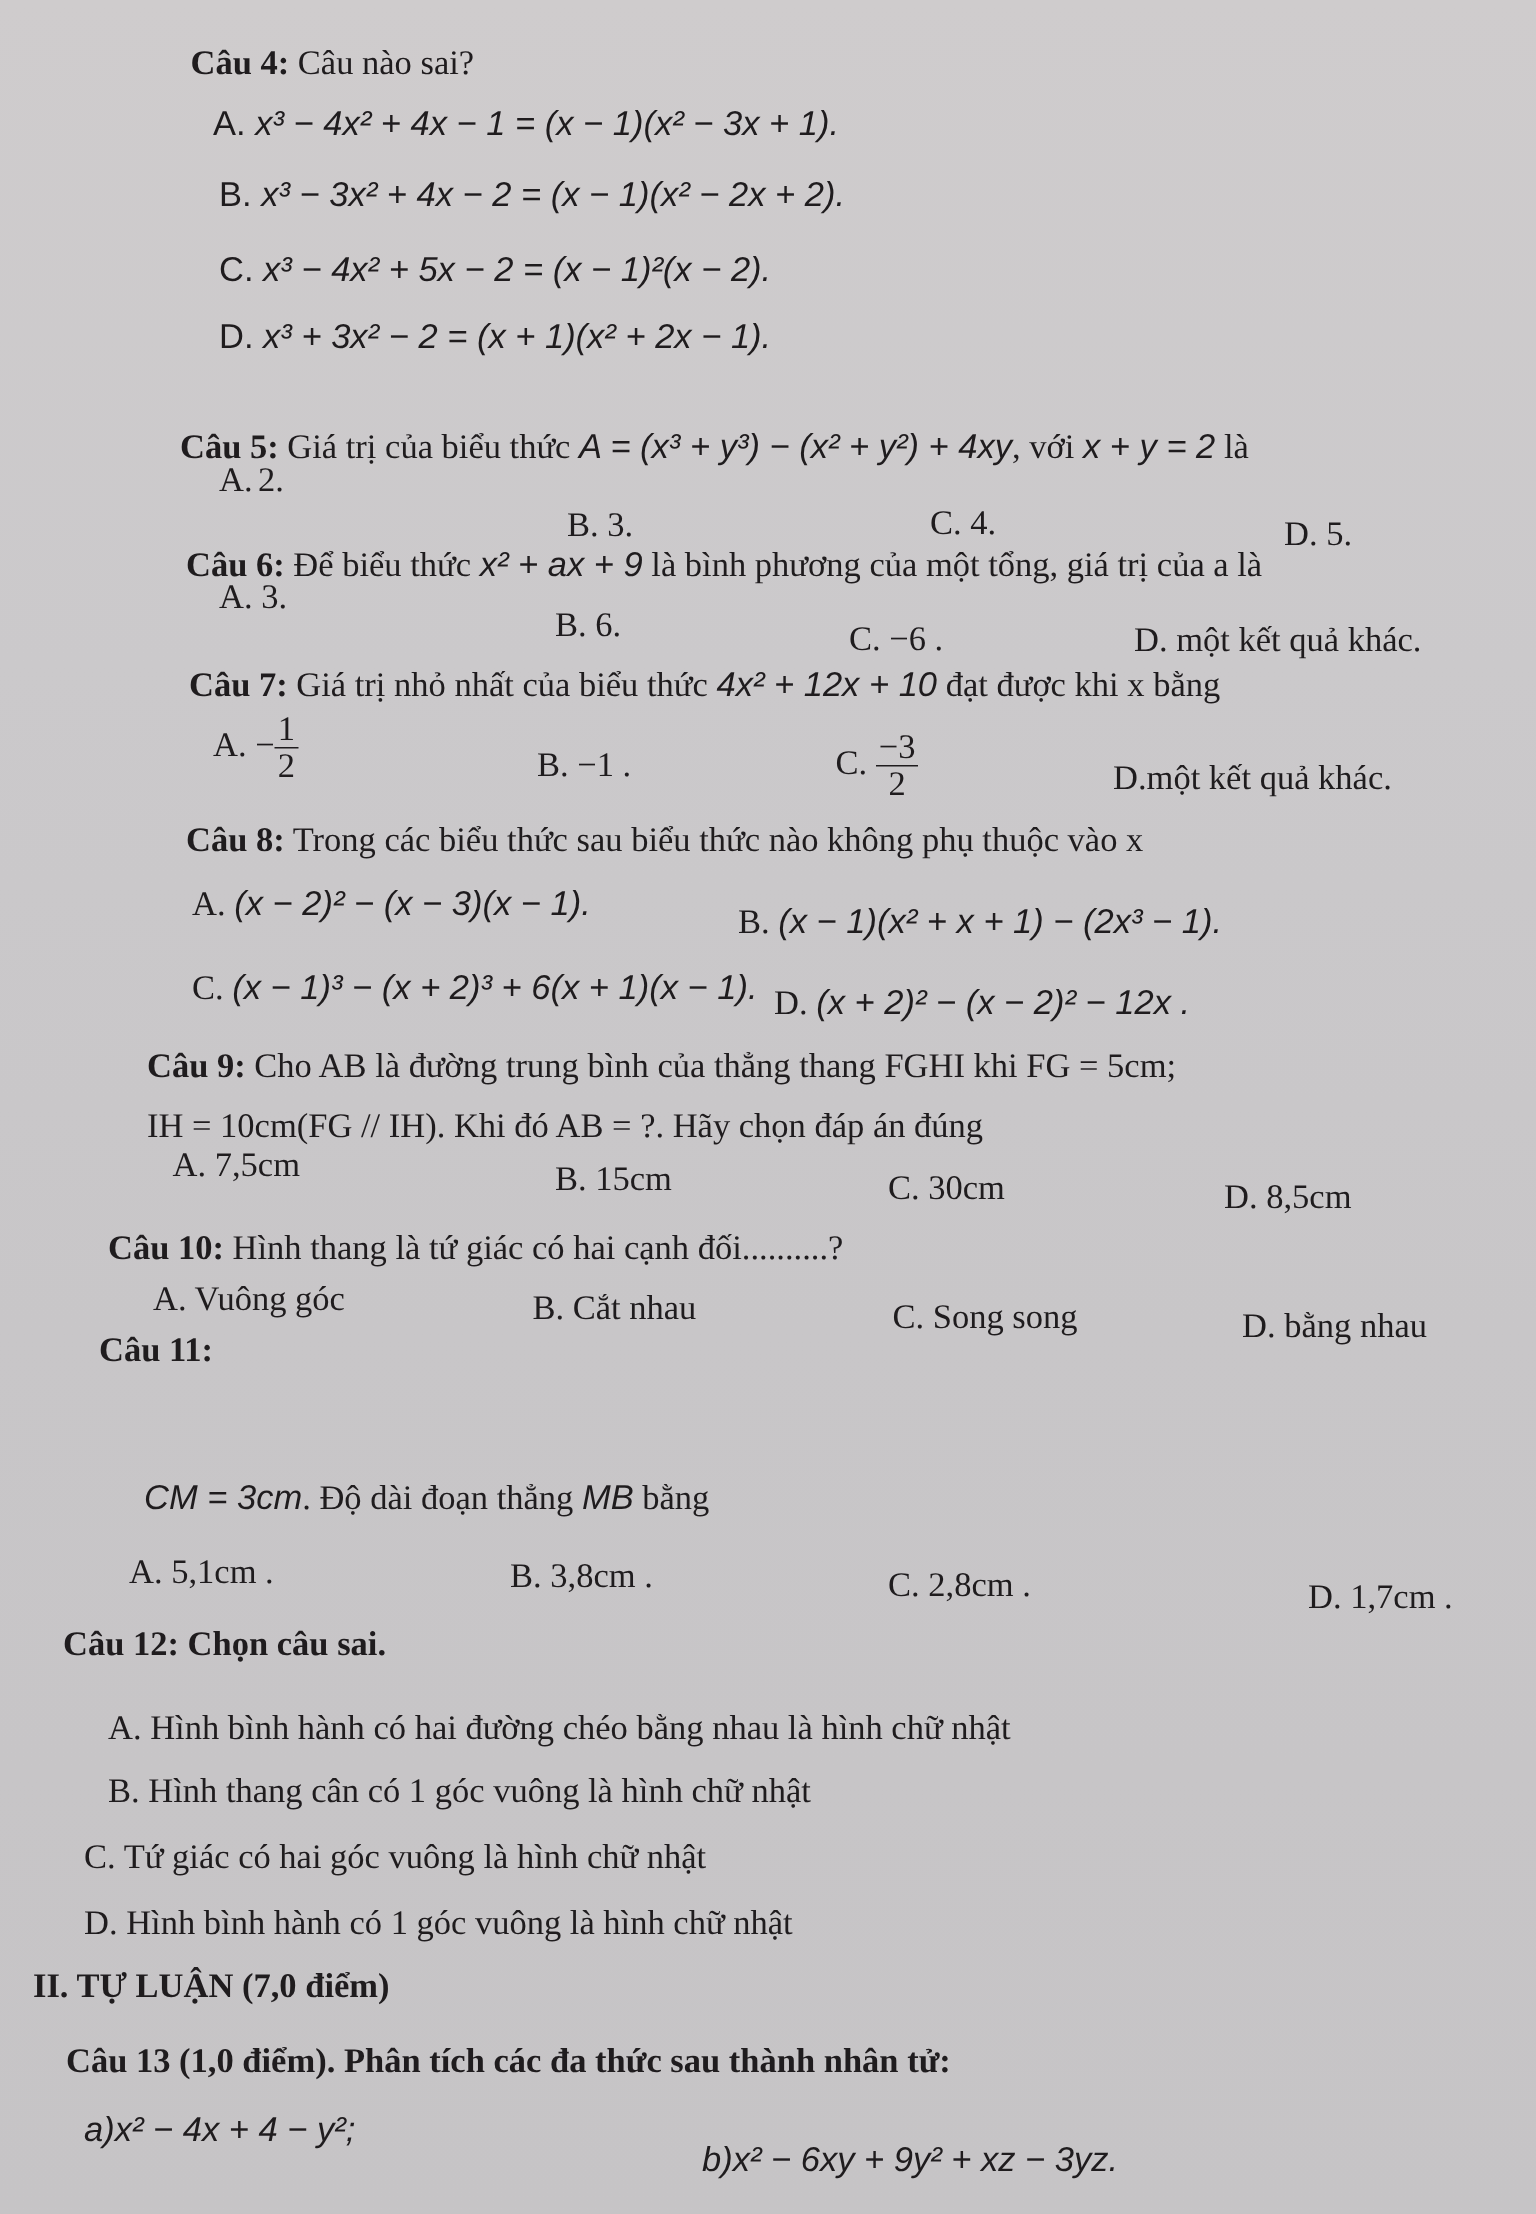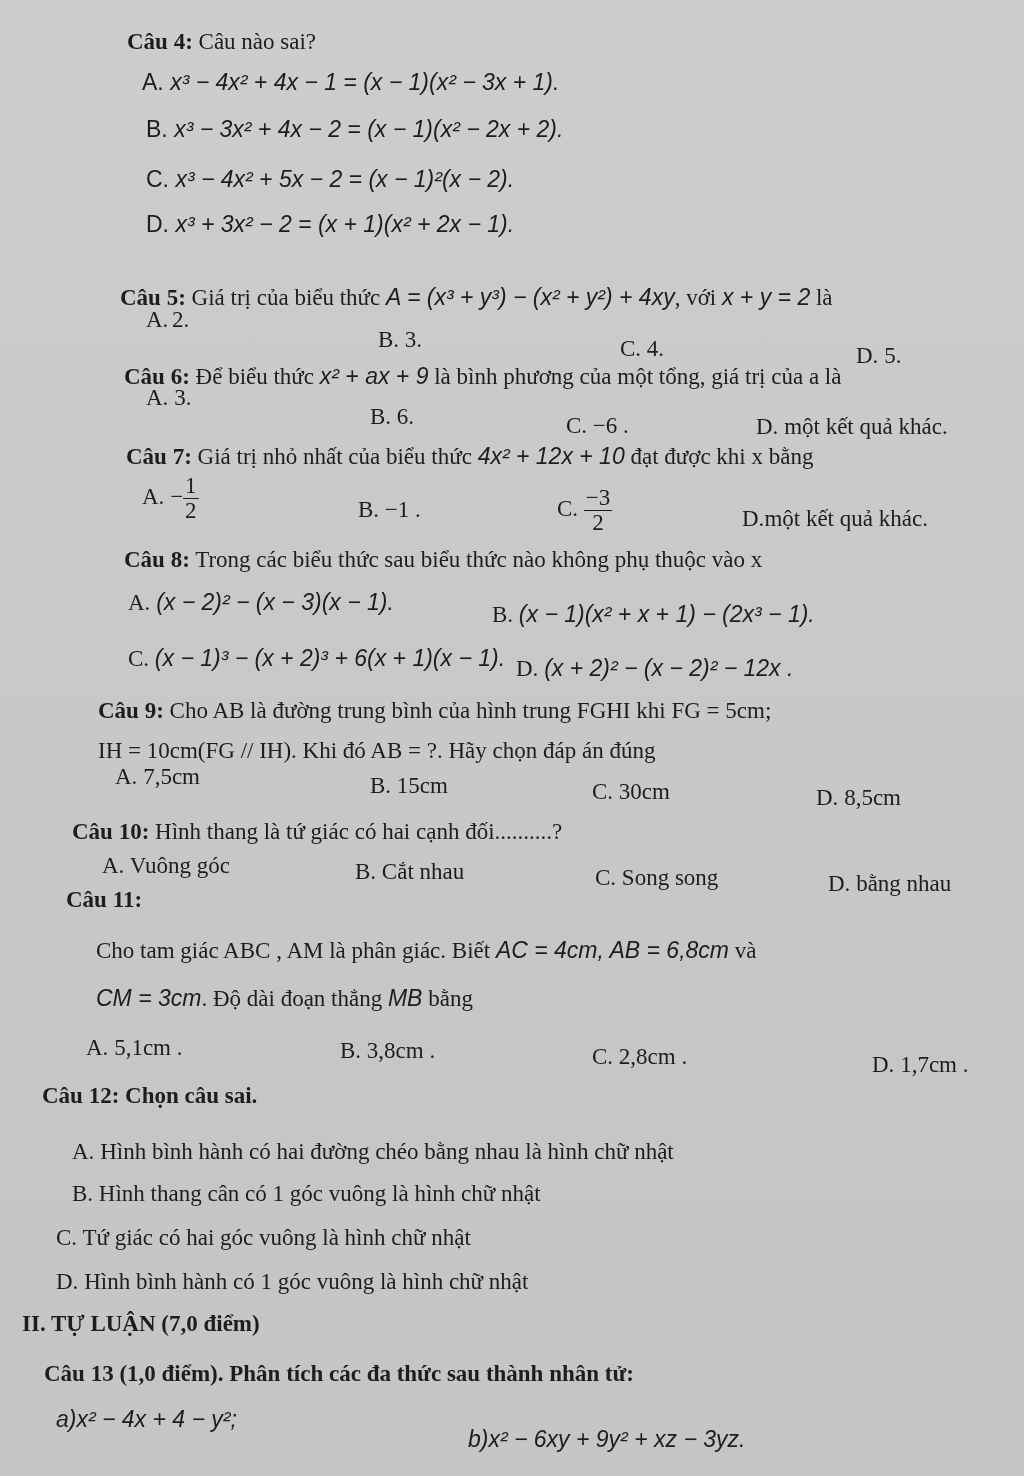--- a/index.html
+++ b/index.html
@@ -45,21 +45,21 @@
 
   <div class="ln" style="left:120px;top:283px;">
     <span class="b">Câu 5:</span>
     <span>Giá trị của biểu thức</span>
     <span class="m">A = (x³ + y³) − (x² + y²) + 4xy</span><span>, với</span>
     <span class="m">x + y = 2</span>
     <span>là</span>
   </div>
   <div class="ln" style="left:146px;top:306px;">A.</div>
   <div class="ln" style="left:172px;top:306px;">2.</div>
-  <div class="ln" style="left:378px;top:326px;"><span>B.</span> <span>3.</span></div>
+  <div class="ln" style="left:378px;top:336px;"><span>B.</span> <span>3.</span></div>
   <div class="ln" style="left:620px;top:335px;"><span>C.</span> <span>4.</span></div>
   <div class="ln" style="left:856px;top:342px;"><span>D.</span> <span>5.</span></div>
 
   <div class="ln" style="left:124px;top:362px;">
     <span class="b">Câu 6:</span>
     <span>Để biểu thức</span>
     <span class="m">x² + ax + 9</span>
     <span>là bình phương của một tổng, giá trị của a là</span>
   </div>
   <div class="ln" style="left:146px;top:384px;text-align:right;"><span>A.</span> <span>3.</span></div>
@@ -88,43 +88,38 @@
     <span class="b">Câu 8:</span>
     <span>Trong các biểu thức sau biểu thức nào không phụ thuộc vào x</span>
   </div>
   <div class="ln" style="left:128px;top:588px;"><span>A.</span> <span class="m">(x − 2)² − (x − 3)(x − 1).</span></div>
   <div class="ln" style="left:492px;top:600px;"><span>B.</span> <span class="m">(x − 1)(x² + x + 1) − (2x³ − 1).</span></div>
   <div class="ln" style="left:128px;top:644px;"><span>C.</span> <span class="m">(x − 1)³ − (x + 2)³ + 6(x + 1)(x − 1).</span></div>
   <div class="ln" style="left:516px;top:654px;"><span>D.</span> <span class="m">(x + 2)² − (x − 2)² − 12x .</span></div>
 
   <div class="ln" style="left:98px;top:697px;">
     <span class="b">Câu 9:</span>
-    <span>Cho AB là đường trung bình của hình trung FGHI khi FG = 5cm;</span>
+    <span>Cho AB là đường trung bình của thẳng thang FGHI khi FG = 5cm;</span>
   </div>
   <div class="ln" style="left:98px;top:737px;">IH = 10cm(FG // IH). Khi đó AB = ?. Hãy chọn đáp án đúng</div>
   <div class="ln" style="left:115px;top:763px;"><span>A.</span> <span>7,5cm</span></div>
   <div class="ln" style="left:370px;top:772px;"><span>B.</span> <span>15cm</span></div>
   <div class="ln" style="left:592px;top:778px;"><span>C.</span> <span>30cm</span></div>
   <div class="ln" style="left:816px;top:784px;"><span>D.</span> <span>8,5cm</span></div>
 
   <div class="ln" style="left:72px;top:818px;">
     <span class="b">Câu 10:</span>
     <span>Hình thang là tứ giác có hai cạnh đối..........?</span>
   </div>
   <div class="ln" style="left:102px;top:852px;"><span>A.</span> <span>Vuông góc</span></div>
   <div class="ln" style="left:355px;top:858px;"><span>B.</span> <span>Cắt nhau</span></div>
   <div class="ln" style="left:595px;top:864px;"><span>C.</span> <span>Song song</span></div>
   <div class="ln" style="left:828px;top:870px;"><span>D.</span> <span>bằng nhau</span></div>
 
   <div class="ln b" style="left:66px;top:886px;">Câu 11:</div>
-  <div class="ln" style="left:96px;top:936px;">
-    <span>Cho tam giác ABC , AM là phân giác. Biết</span>
-    <span class="m">AC = 4cm, AB = 6,8cm</span>
-    <span>và</span>
-  </div>
   <div class="ln" style="left:96px;top:984px;">
     <span class="m">CM = 3cm</span><span>. Độ dài đoạn thẳng</span>
     <span class="m">MB</span>
     <span>bằng</span>
   </div>
   <div class="ln" style="left:86px;top:1034px;"><span>A.</span> <span>5,1cm .</span></div>
   <div class="ln" style="left:340px;top:1037px;text-align:right;"><span>B.</span> <span>3,8cm .</span></div>
   <div class="ln" style="left:592px;top:1043px;"><span>C.</span> <span>2,8cm .</span></div>
   <div class="ln" style="left:872px;top:1051px;"><span>D.</span> <span>1,7cm .</span></div>
 

